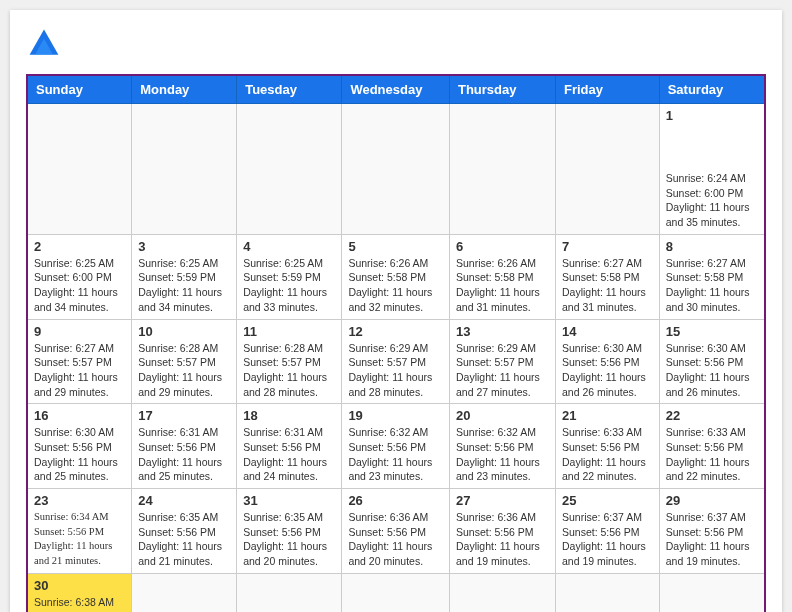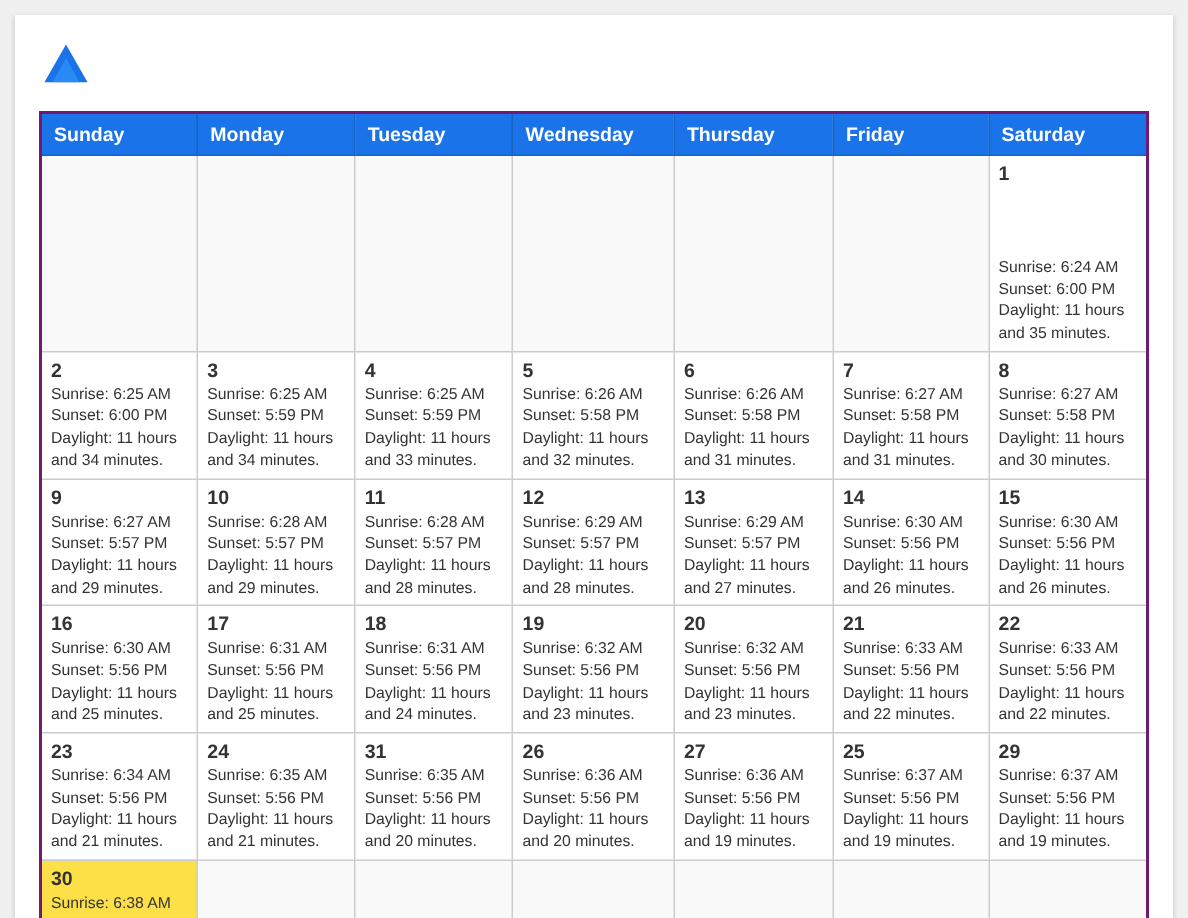--- a/index.html
+++ b/index.html
@@ -292,21 +292,21 @@
             <span class="date-num">22</span>
             <div class="cell-info" style="white-space: pre-line;">Sunrise: 6:33 AM
 Sunset: 5:56 PM
 Daylight: 11 hours
 and 22 minutes.</div>
           </td>
         </tr>
         <tr>
           <td>
             <span class="date-num">23</span>
-            <div class="cell-info" style="white-space: pre-line;">Sunrise: 6:34 AM
+            <div class="cell-info" style="white-space: pre-line; font-family: Liberation Serif, serif;">Sunrise: 6:34 AM
 Sunset: 5:56 PM
 Daylight: 11 hours
 and 21 minutes.</div>
           </td>
           <td>
             <span class="date-num">24</span>
             <div class="cell-info" style="white-space: pre-line;">Sunrise: 6:35 AM
 Sunset: 5:56 PM
 Daylight: 11 hours
 and 21 minutes.</div>

